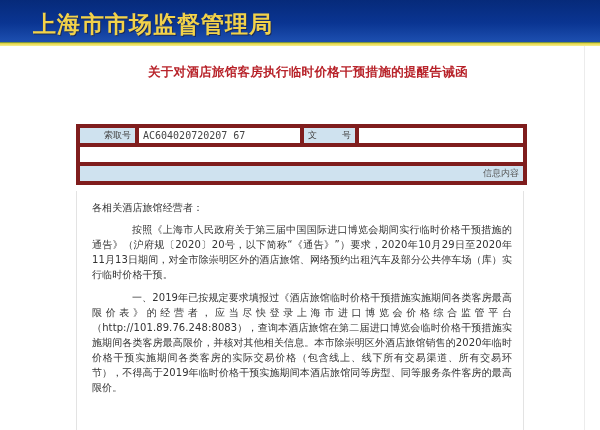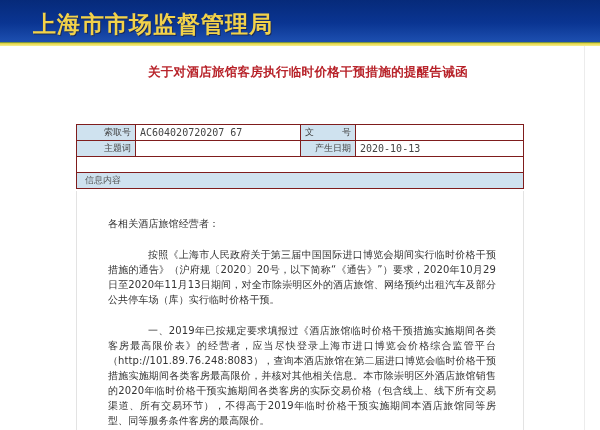--- a/index.html
+++ b/index.html
@@ -25,37 +25,37 @@
   .doc-title {
     position:absolute; left:0; top:64px; width:600px; text-align:center;
     font-family:"DejaVu Serif","Liberation Serif",serif; font-weight:bold;
     font-size:12.5px; color:#b8232a; letter-spacing:0.3px;padding-left:8px;
   }
   .meta-table {
     position:absolute; left:76px; top:124px; width:447px;
     border-collapse:collapse; table-layout:fixed; font-size:9px; color:#333;
   }
   .meta-table td {
-    border:1px solid #7f1d1d; height:15px; padding:0 4px; white-space:nowrap; overflow:hidden;
+    border:4px solid #7f1d1d; height:15px; padding:0 4px; white-space:nowrap; overflow:hidden;
   }
   .meta-table td.lbl { background:#cfe2ef; text-align:right; color:#444; }
   .meta-table td.lbl.split { text-align:left; }
   .meta-table td.lbl.split span.r { float:right; }
   .meta-table td.val { font-family:"DejaVu Sans Mono","Liberation Mono",monospace; font-size:10px; color:#444; }
   .meta-table td.blank { background:#fff; }
-  .meta-table td.section { background:#cfe2ef; text-align:left; color:#555;padding-left:8px; }
+  .meta-table td.section { background:#cfe2ef; text-align:right; color:#555;padding-left:8px; }
   .content-box {
     position:absolute; left:76px; top:191px; width:446px; height:239px;
     border-left:1px solid #e3e3e3; border-right:1px solid #e3e3e3;
   }
   .content {
     position:absolute; left:92px; top:200px; width:420px;
     font-size:10px; line-height:15px; color:#333; letter-spacing:0.1px;
   }
-  .content p { margin:16px; text-align:justify; }
+  .content p { margin:0; text-align:justify; }
   .content .salute { margin-bottom:7px; }
   .content .para { text-indent:40px; margin-bottom:8px; }
 </style>
 </head>
 <body>
 
 <div class="header">
   <div class="site-name">上海市市场监督管理局</div>
 </div>
 <div class="header-stripe"></div>
@@ -74,26 +74,20 @@
       <tr>
     <td class="lbl">索取号</td>
     <td class="val">AC604020720207 67</td>
     <td class="lbl split">
       <span>文</span>
       <span class="r">号</span>
     </td>
     <td class="val"></td>
   </tr>
   <tr>
-    <td class="lbl">主题词</td>
-    <td class="val"></td>
-    <td class="lbl">产生日期</td>
-    <td class="val">2020-10-13</td>
-  </tr>
-  <tr>
     <td class="blank" colspan="4"></td>
   </tr>
   <tr>
     <td class="section" colspan="4">信息内容</td>
   </tr>
 </tbody>
   </table>
 
 <div class="content-box"></div>
 

